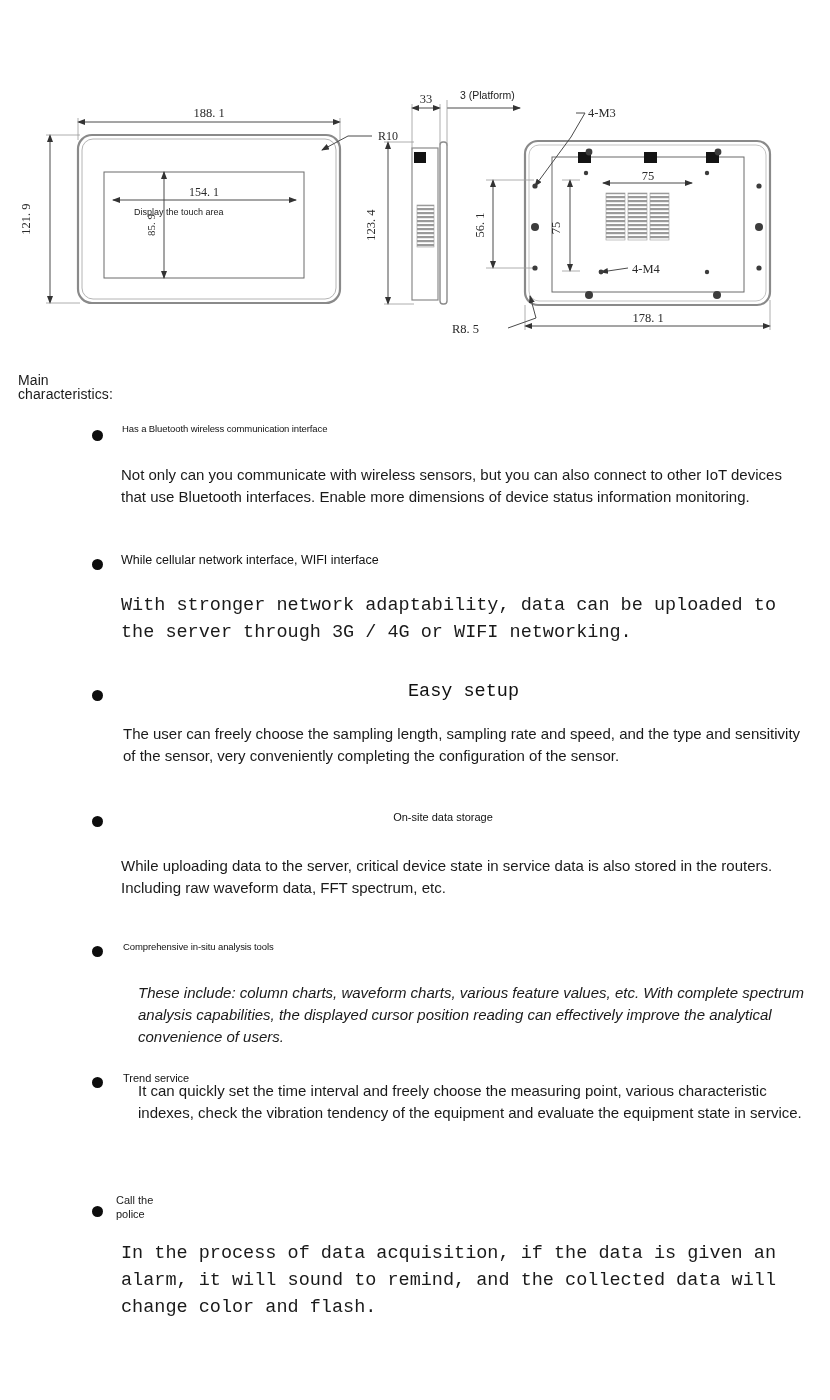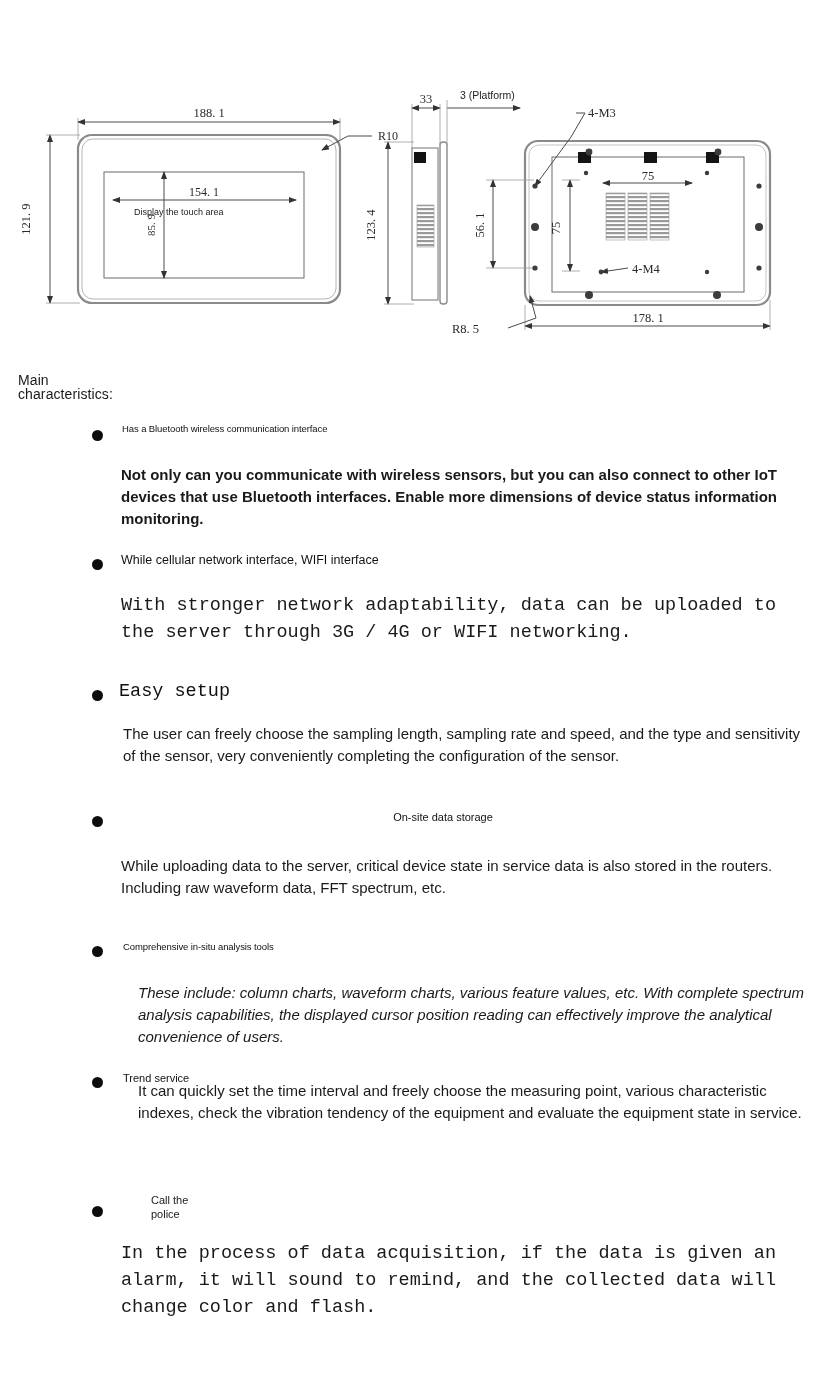--- a/index.html
+++ b/index.html
@@ -54,21 +54,20 @@
   .bullet {
     position: absolute;
     width: 11px;
     height: 11px;
     border-radius: 50%;
     background: #0d0d0d;
   }
   .bullet-label {
     color: #1a1a1a;
     white-space: pre-line;
-    margin-left: 35px;
   }
   .body-text {
     color: #1a1a1a;
   }
 
   
   .t-xs { font-size: 9.5px;  line-height: 12px; letter-spacing: -0.1px; }
   .t-sm { font-size: 11px;   line-height: 14px; }
   .t-md { font-size: 12.5px; line-height: 16px; }
   .t-lg { font-size: 15px;   line-height: 22px; }
@@ -218,36 +217,36 @@
   <div id="features">
 
     <div class="main-head">Main
 characteristics:</div>
 
     <div class="feature">
       <div class="fx" style="left:64px; top:67px;">
         <span class="bullet" style="position:static; display:inline-block;"></span>
       </div>
       <div class="fx t-xs" style="left:94px; top:63px; width:640px;">Has a Bluetooth wireless communication interface</div>
-      <div class="fx body-text t-lg" style="left:93px; top:104px; width:678px;font-weight:bold;">Not only can you communicate with wireless sensors, but you can also connect to other IoT devices that use Bluetooth interfaces. Enable more dimensions of device status information monitoring.</div>
+      <div class="fx body-text t-lg" style="left:93px; top:104px; width:678px;">Not only can you communicate with wireless sensors, but you can also connect to other IoT devices that use Bluetooth interfaces. Enable more dimensions of device status information monitoring.</div>
     </div>
 
     <div class="feature">
       <div class="fx" style="left:64px; top:196px;">
         <span class="bullet" style="position:static; display:inline-block;"></span>
       </div>
       <div class="fx t-md" style="left:93px; top:192px; width:640px;">While cellular network interface, WIFI interface</div>
       <div class="fx body-text t-xl" style="left:93px; top:232px; width:680px;">With stronger network adaptability, data can be uploaded to the server through 3G / 4G or WIFI networking.</div>
     </div>
 
     <div class="feature">
       <div class="fx" style="left:64px; top:327px;">
         <span class="bullet" style="position:static; display:inline-block;"></span>
       </div>
-      <div class="fx t-xl" style="left:91px; top:318px; width:400px;">Easy setup</div>
+      <div class="fx t-xl" style="left:91px; top:318px; width:400px;text-align:right;">Easy setup</div>
       <div class="fx body-text t-lg" style="left:95px; top:363px; width:678px;">The user can freely choose the sampling length, sampling rate and speed, and the type and sensitivity of the sensor, very conveniently completing the configuration of the sensor.</div>
     </div>
 
     <div class="feature">
       <div class="fx" style="left:64px; top:453px;">
         <span class="bullet" style="position:static; display:inline-block;"></span>
       </div>
       <div class="fx t-sm" style="left:95px; top:450px; width:640px;text-align:center;">On-site data storage</div>
       <div class="fx body-text t-lg" style="left:93px; top:495px; width:678px;">While uploading data to the server, critical device state in service data is also stored in the routers. Including raw waveform data, FFT spectrum, etc.</div>
     </div>

